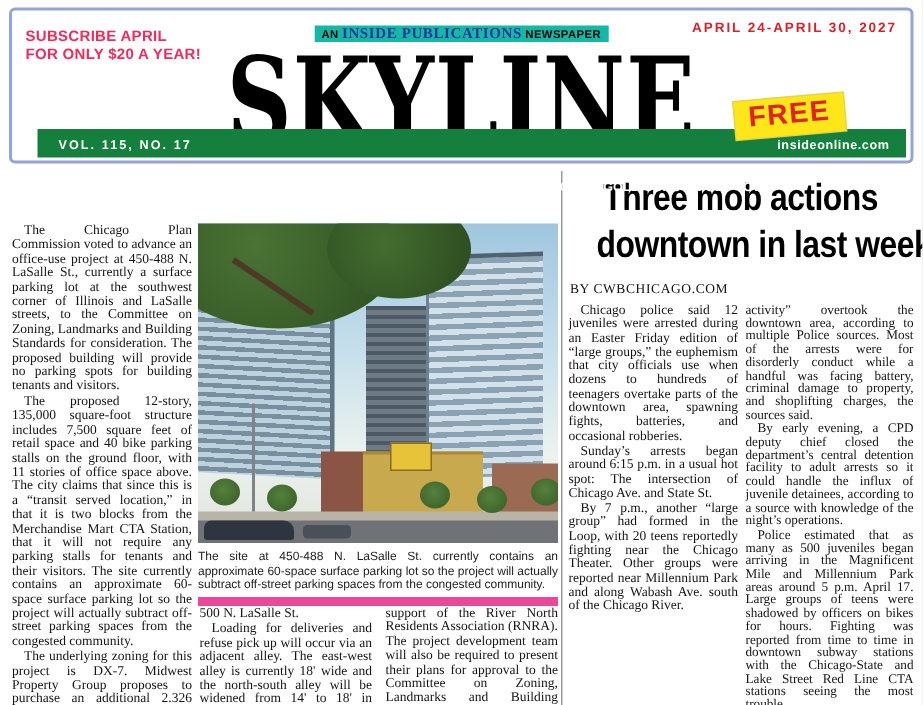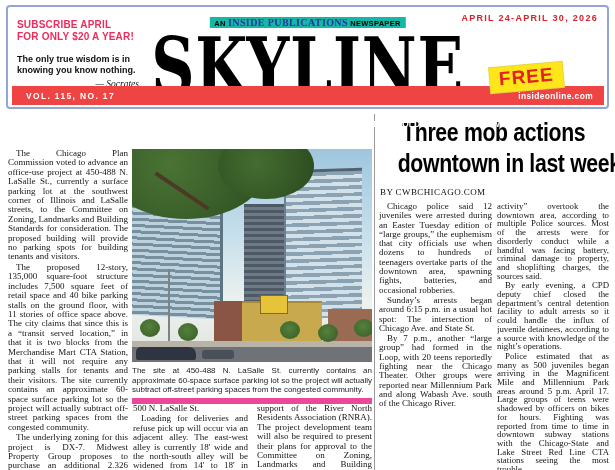--- a/index.html
+++ b/index.html
@@ -24,21 +24,21 @@
   .paper-title{position:absolute;left:0;right:0;top:21px;height:78px;display:flex;
            align-items:center;justify-content:center;z-index:1;}
   .paper-title span{font-family:"DejaVu Serif",serif;font-weight:bold;font-size:80px;
            line-height:1;letter-spacing:1px;transform:scaleX(.75);white-space:nowrap;color:#000;}
   .issue-date{position:absolute;right:9px;top:6px;font-family:"Liberation Sans",sans-serif;
            font-weight:bold;font-size:9px;letter-spacing:1.3px;color:#d6222a;}
   .free-badge{position:absolute;left:482px;top:58px;z-index:4;background:#ffe619;
            padding:1px 9px 2px 9px;transform:rotate(-5deg);box-shadow:0 0 0 1px #e8d24a;}
   .free-badge span{font-family:"Liberation Sans",sans-serif;font-weight:bold;font-size:19px;
            letter-spacing:1px;color:#e02322;}
-  .info-bar{position:absolute;left:4px;right:3px;bottom:2px;height:19px;background:#ef4444;z-index:2;}
+  .info-bar{position:absolute;left:17px;right:3px;bottom:2px;height:19px;background:#15803d;z-index:2;}
   .info-bar span{position:absolute;top:50%;transform:translateY(-50%);color:#fff;
            font-family:"Liberation Sans",sans-serif;font-weight:bold;font-size:8.4px;white-space:nowrap;}
   .bar-vol{left:14px;letter-spacing:1.4px;}
   .bar-coverage{left:50%;transform:translate(-50%,-50%) !important;letter-spacing:.1px;margin-top:28px;}
   .bar-site{right:11px;font-size:9.5px;letter-spacing:.4px;}
 
   
   .v-divider{position:absolute;left:374px;top:114px;bottom:0;width:1px;background:#9a9a9a;}
   .headline-left{position:absolute;left:8px;top:117px;width:366px;overflow:visible;}
   .headline-left span{display:inline-block;white-space:nowrap;transform:scaleX(.8);
@@ -102,36 +102,32 @@
 
 <div class="page">
 
   <div class="header-box">
 
     <div class="promo">
       <div>SUBSCRIBE APRIL</div>
       <div>FOR ONLY $20 A YEAR!</div>
     </div>
 
-    <div class="quote">
-      <div>The only true wisdom is in knowing you know nothing.</div>
-      <div class="quote-attr">— Socrates</div>
-    </div>
 
     <div class="tagline">
       <span class="t-an">AN</span>
       <span class="t-inside">INSIDE PUBLICATIONS</span>
       <span class="t-news">NEWSPAPER</span>
     </div>
 
     <div class="paper-title">
       <span>SKYLINE</span>
     </div>
 
-    <div class="issue-date">APRIL 24-APRIL 30, 2026</div>
+    <div class="issue-date">APRIL 24-APRIL 30, 2027</div>
 
     <div class="free-badge">
       <span>FREE</span>
     </div>
 
     <div class="info-bar">
       <span class="bar-vol">VOL. 115, NO. 17</span>
       <span class="bar-coverage">NEWS OF THE LOOP, STREETERVILLE, RIVER NORTH, NEAR NORTH, GOLD COAST &amp; OLD TOWN</span>
       <span class="bar-site">insideonline.com</span>
     </div>
@@ -181,21 +177,21 @@
   </div>
 
   <div class="headline-right">
     <div><span>Three mob actions</span></div>
     <div><span>downtown in last week</span></div>
   </div>
 
   <div class="byline">BY CWBCHICAGO.COM</div>
 
   <div class="body-col col-ra">
-    <p class="indent">Chicago police said 12 juveniles were arrested during an Easter Tuesday edition of “large groups,” the euphemism that city officials use when dozens to hundreds of teenagers overtake parts of the downtown area, spawning fights, batteries, and occasional robberies.</p>
+    <p class="indent">Chicago police said 12 juveniles were arrested during an Easter Friday edition of “large groups,” the euphemism that city officials use when dozens to hundreds of teenagers overtake parts of the downtown area, spawning fights, batteries, and occasional robberies.</p>
     <p class="indent">Sunday’s arrests began around 6:15 p.m. in a usual hot spot: The intersection of Chicago Ave. and State St.</p>
     <p class="indent">By 7 p.m., another “large group” had formed in the Loop, with 20 teens reportedly fighting near the Chicago Theater. Other groups were reported near Millennium Park and along Wabash Ave. south of the Chicago River.</p>
 
   </div>
 
   <div class="body-col col-rb">
     <p>activity” overtook the downtown area, according to multiple Police sources. Most of the arrests were for disorderly conduct while a handful was facing battery, criminal damage to property, and shoplifting charges, the sources said.</p>
     <p class="indent">By early evening, a CPD deputy chief closed the department’s central detention facility to adult arrests so it could handle the influx of juvenile detainees, according to a source with knowledge of the night’s operations.</p>
     <p class="indent">Police estimated that as many as 500 juveniles began arriving in the Magnificent Mile and Millennium Park areas around 5 p.m. April 17. Large groups of teens were shadowed by officers on bikes for hours. Fighting was reported from time to time in downtown subway stations with the Chicago-State and Lake Street Red Line CTA stations seeing the most trouble.</p>
 

